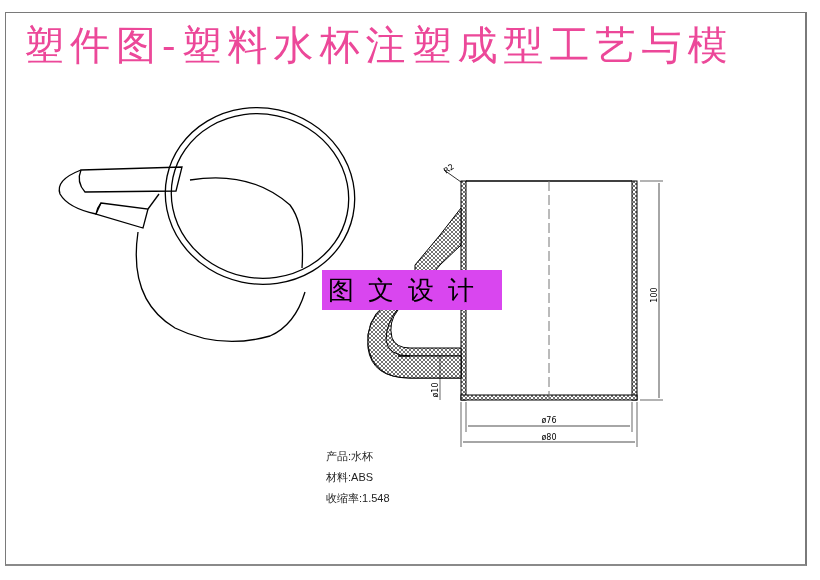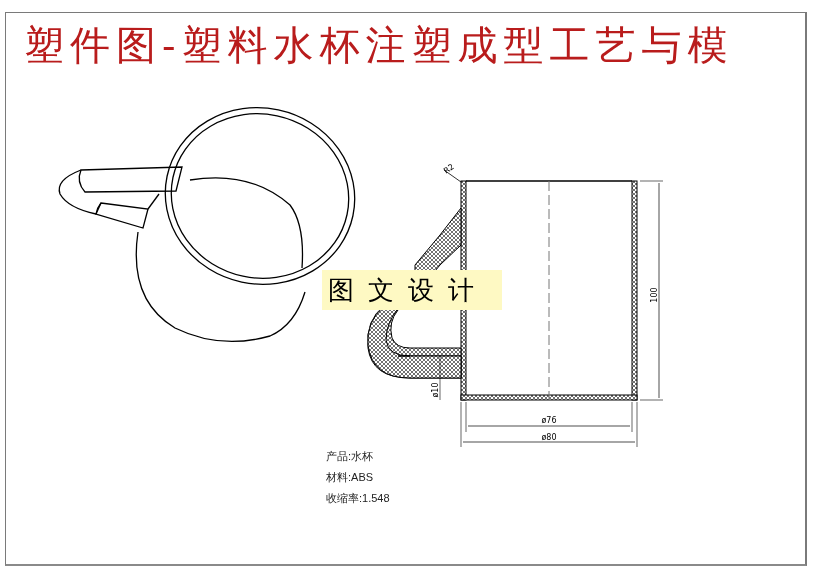--- a/index.html
+++ b/index.html
@@ -1,20 +1,20 @@
 <!DOCTYPE html>
 <html><head>
 <meta charset="utf-8">
 <style>
   html, body { margin:0; padding:0; background:#ffffff; }
   body { width:820px; height:580px; position:relative; overflow:hidden; font-family:"DejaVu Sans", sans-serif; }
   .frame { position:absolute; left:5px; top:12px; width:802px; height:554px; border:1px solid #7a7a7a; border-right:2px solid #7a7a7a; border-bottom:2px solid #8a8a8a; box-sizing:border-box; }
-  .title { position:absolute; left:24px; top:20px; white-space:nowrap; color:#b91c1c; font-family:"DejaVu Serif", serif; font-size:40px; letter-spacing:6px; line-height:50px; }
+  .title { position:absolute; left:24px; top:20px; white-space:nowrap; color:#ec4899; font-family:"DejaVu Serif", serif; font-size:40px; letter-spacing:6px; line-height:50px; }
   svg.drawing { position:absolute; left:0; top:0; }
-  .watermark { position:absolute; left:322px; top:270px; width:180px; height:40px; background:#fef9c3; color:#000; font-family:"DejaVu Serif", serif; font-size:26px; letter-spacing:14px; line-height:40px; padding-left:6px; box-sizing:border-box; }
+  .watermark { position:absolute; left:322px; top:270px; width:180px; height:40px; background:#d946ef; color:#000; font-family:"DejaVu Serif", serif; font-size:26px; letter-spacing:14px; line-height:40px; padding-left:6px; box-sizing:border-box; }
   .notes { position:absolute; left:326px; top:446px; font-family:Liberation Sans, sans-serif; font-size:11px; color:#222; line-height:21px; }
   .note-row span { display:inline-block; }
 </style>
 </head>
 <body>
 
 <div class="frame"></div>
 
 <div class="title">塑件图-塑料水杯注塑成型工艺与模</div>
 

